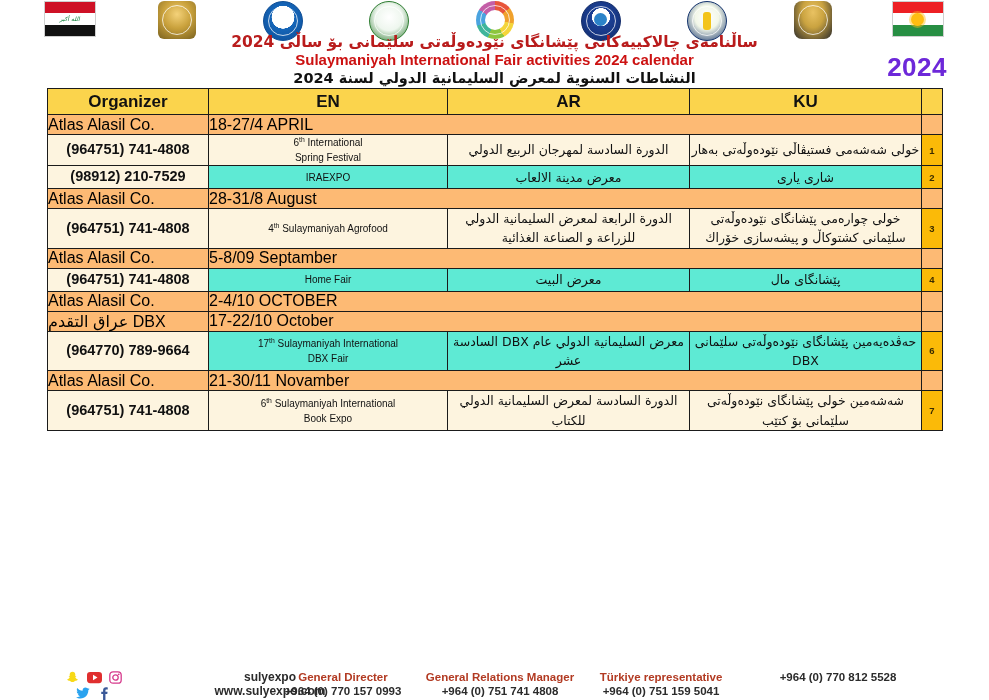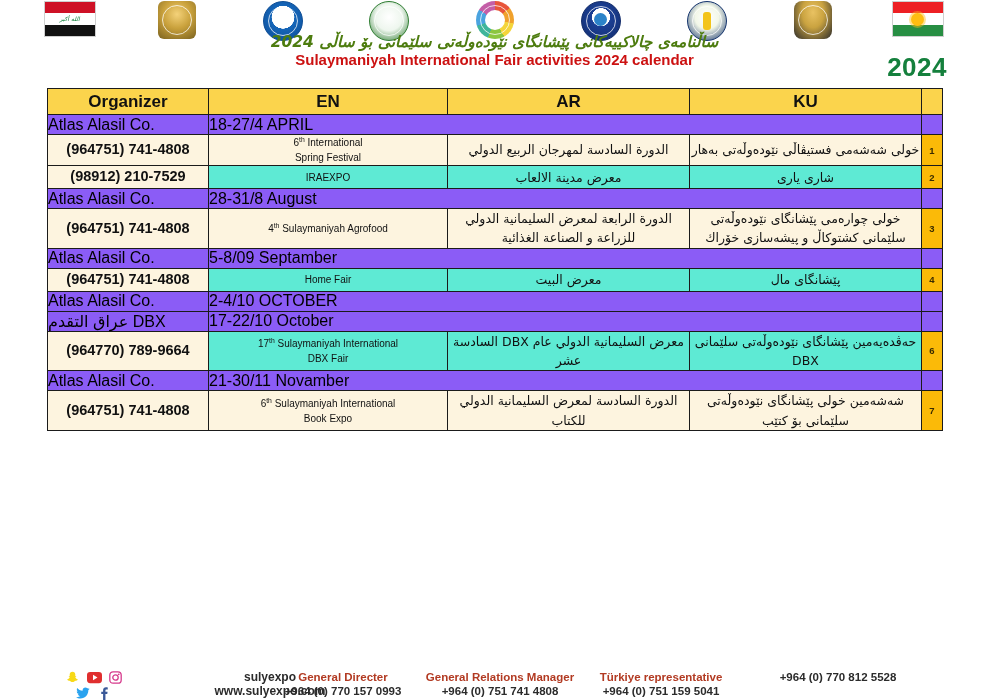--- a/index.html
+++ b/index.html
@@ -48,41 +48,41 @@
       border:1.5px solid #122c6b;}
   .emb.blue::before{content:"";position:absolute;left:50%;top:44%;width:13px;height:13px;margin:-6px 0 0 -6.5px;
       border-radius:50%;background:#2c83c9;}
   .emb.navy{background:radial-gradient(circle at 50% 40%,#ffffff 0%,#f2f7e8 40%,#16356d 100%);border:1.5px solid #16356d;}
   .emb.navy::before{content:"";position:absolute;left:50%;top:50%;width:8px;height:18px;margin:-9px 0 0 -4px;
       background:#f3c419;border-radius:3px;}
   .emb.krd-eagle{background:radial-gradient(ellipse at 50% 30%,#e9c262 0%,#caa340 40%,#2b2b2b 100%);border-radius:8px;}
 
   
   .titles{position:absolute;top:34px;left:0;width:989px;text-align:center;}
-  .t-ku{font-size:15.5px;font-weight:bold;color:#4d7c0f;line-height:1.12;direction:rtl;
-        font-family:"DejaVu Sans",sans-serif;font-style:italic;}
+  .t-ku{font-size:15.5px;font-weight:bold;color:#b91c1c;line-height:1.12;direction:rtl;
+        font-family:"DejaVu Sans",sans-serif;}
   .t-en{font-size:15px;font-weight:bold;color:#CC1111;line-height:1.12;margin-top:1px;}
   .t-ar{font-size:14.5px;font-weight:bold;color:#111111;line-height:1.12;direction:rtl;margin-top:1px;
         font-family:"DejaVu Sans",sans-serif;}
-  .year-big{position:absolute;top:52px;right:42px;font-size:26px;font-weight:bold;color:#15803d;letter-spacing:.5px;}
+  .year-big{position:absolute;top:52px;right:42px;font-size:26px;font-weight:bold;color:#6d28d9;letter-spacing:.5px;}
 
   
   .tbl-wrap{position:absolute;top:88px;left:47px;width:969px;}
   table.cal{border-collapse:collapse;width:895px;table-layout:fixed;}
   table.cal td{border:1.4px solid #1b1b1b;padding:0;vertical-align:middle;}
   col.c-org{width:161px;}
   col.c-en{width:239px;}
   col.c-ar{width:242px;}
   col.c-ku{width:232px;}
   col.c-no{width:21px;}
 
   .hd{background:#FBD44C;text-align:center;font-weight:bold;font-size:17px;color:#111111;height:25px;}
   .hd.blank{background:#FBD44C;}
 
-  .band{background:#8b5cf6;height:19px;}
+  .band{background:#fdba74;height:19px;}
 
   .cell{text-align:center;font-size:10px;color:#111111;font-weight:normal;line-height:1.5;padding:7px 6px;}
   .cell.cream{background:#FDF4DF;}
   .cell.white{background:#5eead4;}
   .cell.phone{background:#FDF4DF;font-size:14.5px;font-weight:bold;white-space:nowrap;margin-left:8px;}
   .cell.rtl{direction:rtl;font-family:"DejaVu Sans",sans-serif;font-size:12.5px;font-weight:normal;line-height:1.55;}
   .numcell{background:#FBBA08;text-align:center;font-size:9.5px;font-weight:bold;color:#3a2c00;}
   .sup{font-size:.68em;vertical-align:super;}
   .en2{display:block;}
 
@@ -142,20 +142,21 @@
           <i class="w"></i>
           <i class="g"></i>
           <span class="sun"></span>
         </div>
     </div>
   </div>
 
   <div class="titles">
     <div class="t-ku">ساڵنامەی چالاکییەکانی پێشانگای نێودەوڵەتی سلێمانی بۆ ساڵی 2024</div>
     <div class="t-en">Sulaymaniyah International Fair activities 2024 calendar</div>
+    <div class="t-ar">النشاطات السنوية لمعرض السليمانية الدولي لسنة 2024</div>
   </div>
   <div class="year-big">2024</div>
 
   <div class="tbl-wrap">
     <table class="cal">
       <colgroup>
         <col class="c-org">
           <col class="c-en">
           <col class="c-ar">
           <col class="c-ku">

